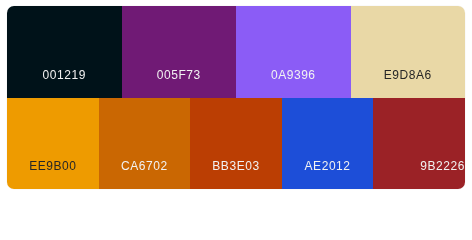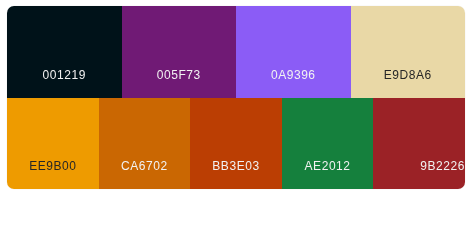--- a/index.html
+++ b/index.html
@@ -78,20 +78,20 @@
     <div class="palette-row">
       <div class="swatch" style="background: rgb(238, 155, 0);">
         <span class="swatch-label label-dark">EE9B00</span>
       </div>
       <div class="swatch" style="background: rgb(202, 103, 2);">
         <span class="swatch-label label-light">CA6702</span>
       </div>
       <div class="swatch" style="background: rgb(187, 62, 3); text-align: center;">
         <span class="swatch-label label-light">BB3E03</span>
       </div>
-      <div class="swatch" style="background: #15803d;">
+      <div class="swatch" style="background: #1d4ed8;">
         <span class="swatch-label label-light">AE2012</span>
       </div>
       <div class="swatch" style="background: rgb(155, 34, 38); justify-content: flex-end;">
         <span class="swatch-label label-light">9B2226</span>
       </div>
     </div>
   </div>
 
 </body></html>

